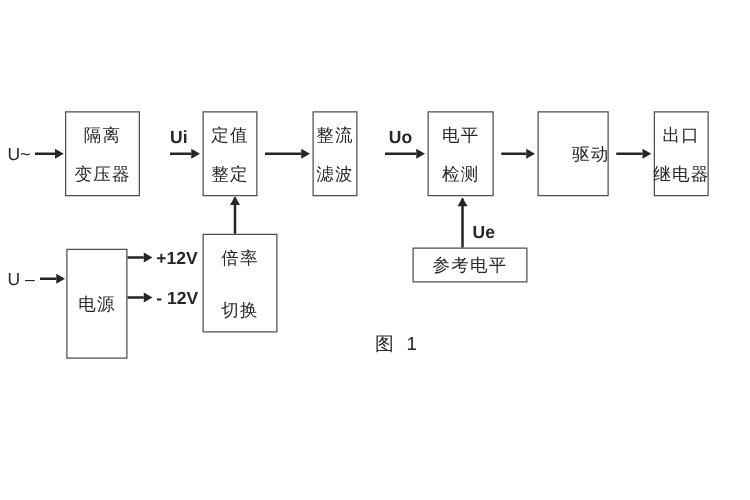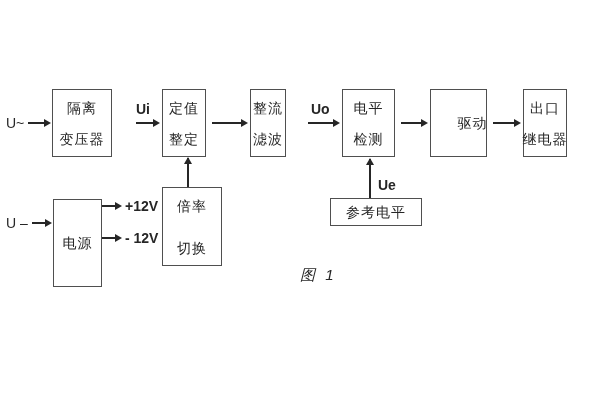--- a/index.html
+++ b/index.html
@@ -49,21 +49,21 @@
   
   .lbl{position:absolute;font-size:14px;line-height:14px;white-space:nowrap;}
   .sig{font-weight:600;}
   .l-uac{left:6px;top:116px;}
   .l-udc{left:6px;top:216px;}
   .l-ui{left:136px;top:102px;}
   .l-uo{left:311px;top:102px;}
   .l-ue{left:378px;top:178px;}
   .l-p12{left:125px;top:199px;}
   .l-n12{left:125px;top:231px;}
-  .caption{position:absolute;left:300px;top:266px;font-size:15px;letter-spacing:3px;font-style:italic;}
+  .caption{position:absolute;left:300px;top:266px;font-size:15px;letter-spacing:3px;}
 </style>
 </head>
 <body>
 
 <div class="stage">
 
   <div class="box b1">
     <span class="bl">隔离</span>
     <span class="bl">变压器</span>
   </div>

